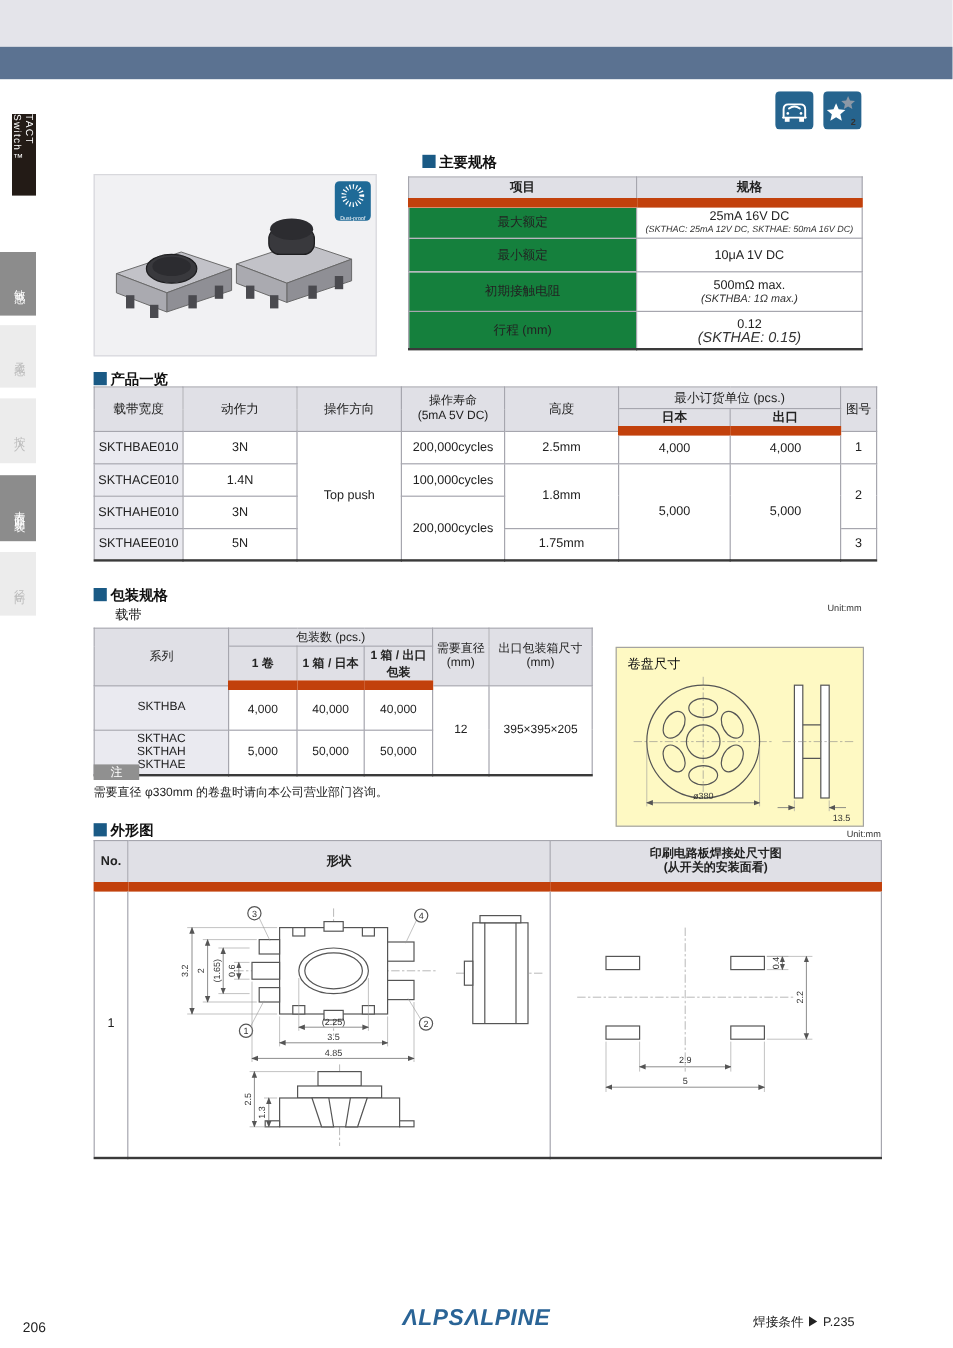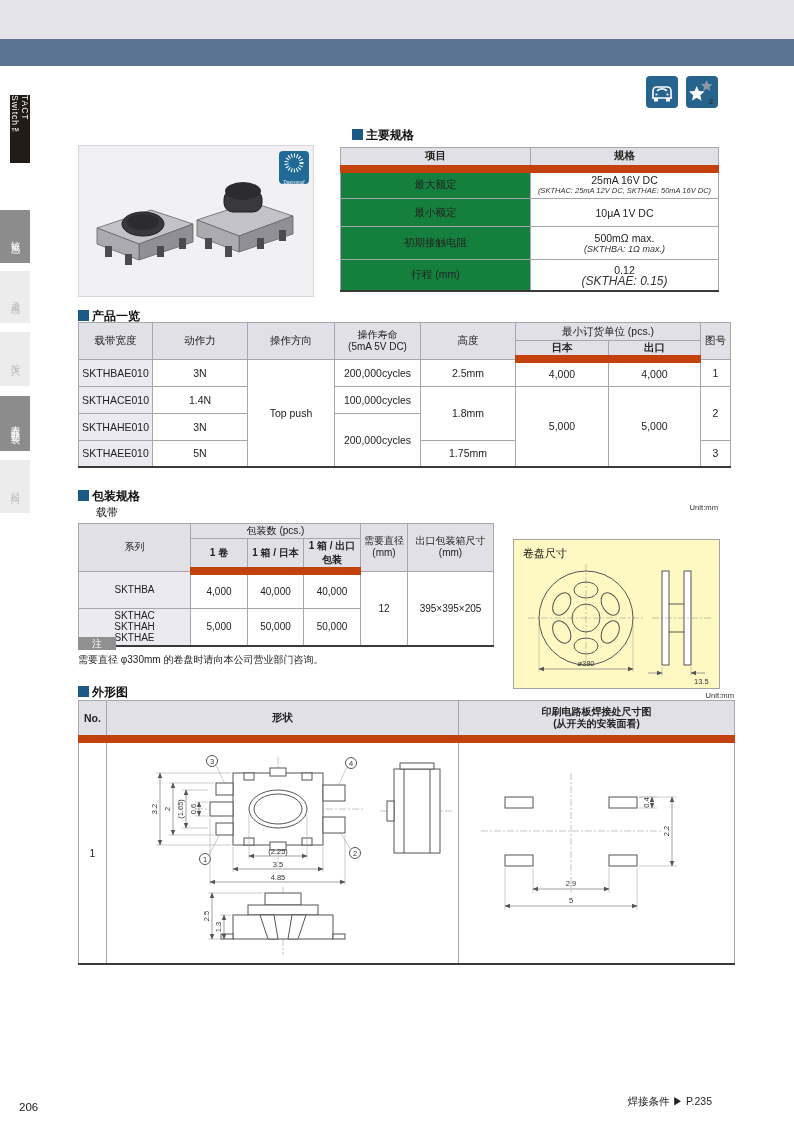--- a/index.html
+++ b/index.html
@@ -487,19 +487,20 @@
               <line class="ext" x1="176" y1="125" x2="176" y2="167"></line>
             <line class="dim" x1="44" y1="163" x2="176" y2="163" marker-start="url(#ar)" marker-end="url(#ar)"></line>
             <text x="110" y="160" text-anchor="middle">5</text>
           </svg>
         </td>
       </tr>
     </tbody>
   </table>
 
   <div class="abs pageno">206</div>
+  <div class="abs logo">ΛLPSΛLPINE</div>
   <div class="abs f-right">
     <span>焊接条件</span>
     <span>▶</span>
     <span>P.235</span>
   </div>
 
 </div>
 
 </body></html>

